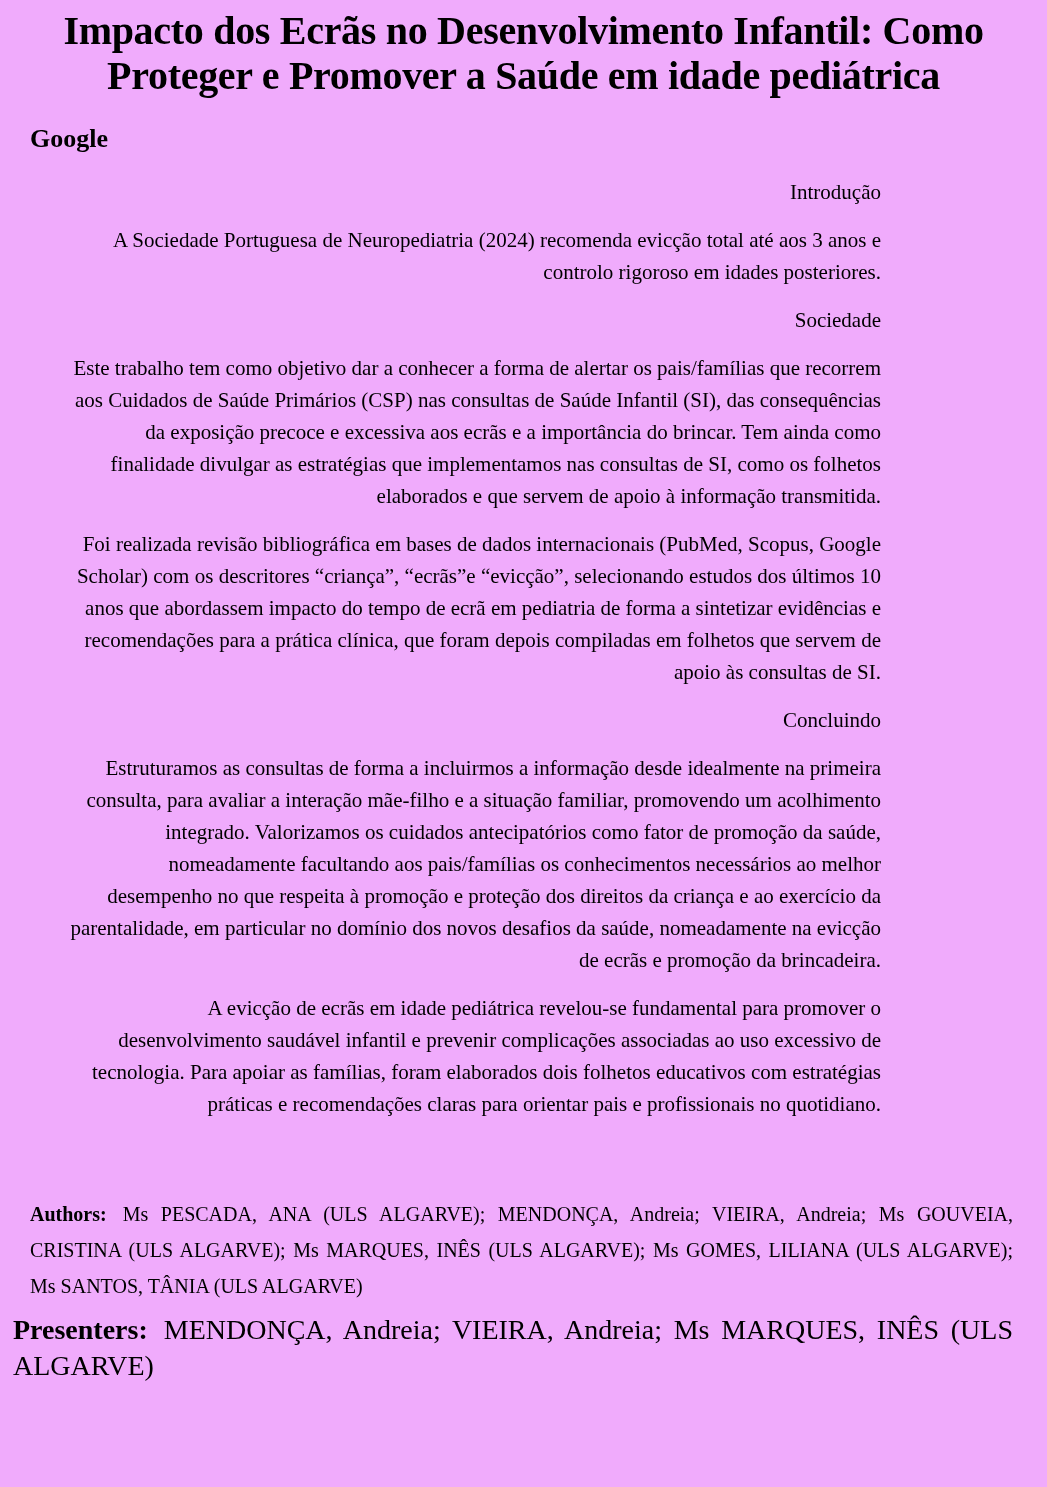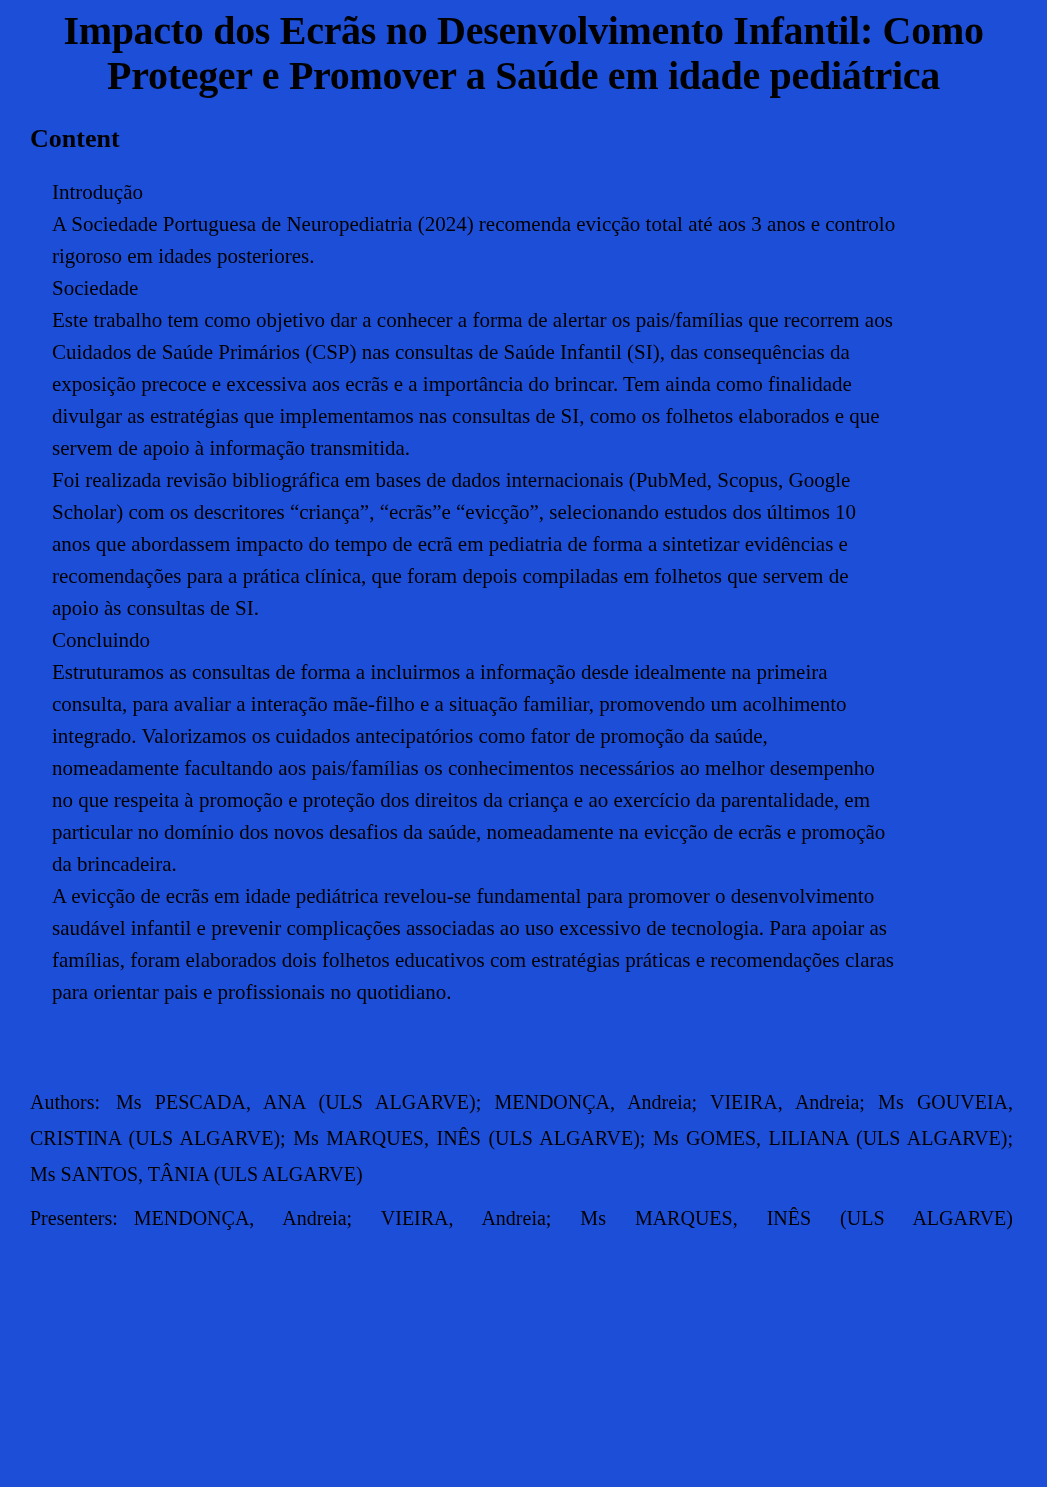--- a/index.html
+++ b/index.html
@@ -4,21 +4,21 @@
 <style>
   html, body {
     margin: 0;
     padding: 0;
     background: #ffffff;
   }
   .page {
     position: relative;
     width: 1047px;
     height: 1487px;
-    background: #1d4ed8;
+    background: #f0abfc;
     color: #000000;
     font-family: "Liberation Serif", "DejaVu Serif", serif;
     overflow: hidden;
     box-sizing: border-box;
     padding-top: 8px;
   }
   .title {
     margin: 0 auto;
     max-width: 940px;
     font-size: 40px;
@@ -34,48 +34,49 @@
     font-weight: bold;
   }
   .content-body {
     margin: 22px 0 0 52px;
     width: 845px;
     font-size: 21px;
     line-height: 32px;
     text-align: left;
   }
   .content-body .line {
-    margin: 0;
+    margin: 16px;
+    text-align: right;
   }
   .authors {
     margin: 76px 34px 0 30px;
     font-size: 20px;
     line-height: 36px;
     text-align: justify;
   }
   .presenters {
-    margin: 8px 34px 0 30px;
-    font-size: 20px;
+    margin: 8px 34px 0 13px;
+    font-size: 28px;
     line-height: 36px;
     text-align: justify;
     text-align-last: justify;
   }
   .meta-label {
-    font-weight: normal;
+    font-weight: bold;
     padding-right: 16px;
   }
 </style>
 </head>
 <body>
 
 <div class="page">
 
   <h1 class="title">Impacto dos Ecrãs no Desenvolvimento Infantil: Como Proteger e Promover a Saúde em idade pediátrica</h1>
 
-  <h2 class="content-heading">Content</h2>
+  <h2 class="content-heading">Google</h2>
 
   <div class="content-body">
     <div class="line">Introdução</div>
     <div class="line">A Sociedade Portuguesa de Neuropediatria (2024) recomenda evicção total até aos 3 anos e controlo rigoroso em idades posteriores.</div>
     <div class="line">Sociedade</div>
     <div class="line">Este trabalho tem como objetivo dar a conhecer a forma de alertar os pais/famílias que recorrem aos Cuidados de Saúde Primários (CSP) nas consultas de Saúde Infantil (SI), das consequências da exposição precoce e excessiva aos ecrãs e a importância do brincar. Tem ainda como finalidade divulgar as estratégias que implementamos nas consultas de SI, como os folhetos elaborados e que servem de apoio à informação transmitida.</div>
     <div class="line">Foi realizada revisão bibliográfica em bases de dados internacionais (PubMed, Scopus, Google Scholar) com os descritores “criança”, “ecrãs”e “evicção”, selecionando estudos dos últimos 10 anos que abordassem impacto do tempo de ecrã em pediatria de forma a sintetizar evidências e recomendações para a prática clínica, que foram depois compiladas em folhetos que servem de apoio às consultas de SI.</div>
     <div class="line">Concluindo</div>
     <div class="line">Estruturamos as consultas de forma a incluirmos a informação desde idealmente na primeira consulta, para avaliar a interação mãe-filho e a situação familiar, promovendo um acolhimento integrado. Valorizamos os cuidados antecipatórios como fator de promoção da saúde, nomeadamente facultando aos pais/famílias os conhecimentos necessários ao melhor desempenho no que respeita à promoção e proteção dos direitos da criança e ao exercício da parentalidade, em particular no domínio dos novos desafios da saúde, nomeadamente na evicção de ecrãs e promoção da brincadeira.</div>
     <div class="line">A evicção de ecrãs em idade pediátrica revelou-se fundamental para promover o desenvolvimento saudável infantil e prevenir complicações associadas ao uso excessivo de tecnologia. Para apoiar as famílias, foram elaborados dois folhetos educativos com estratégias práticas e recomendações claras para orientar pais e profissionais no quotidiano.</div>

